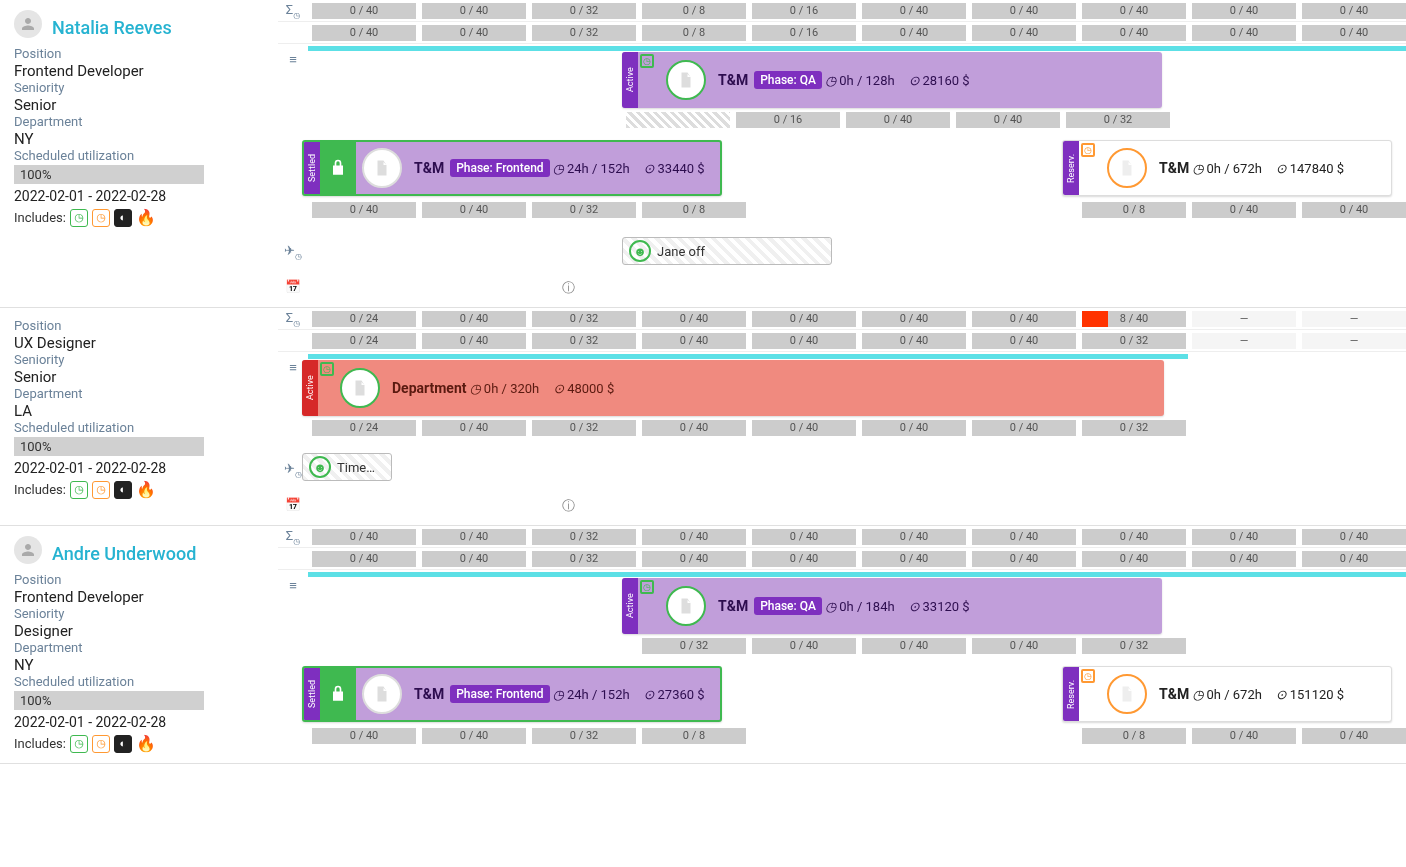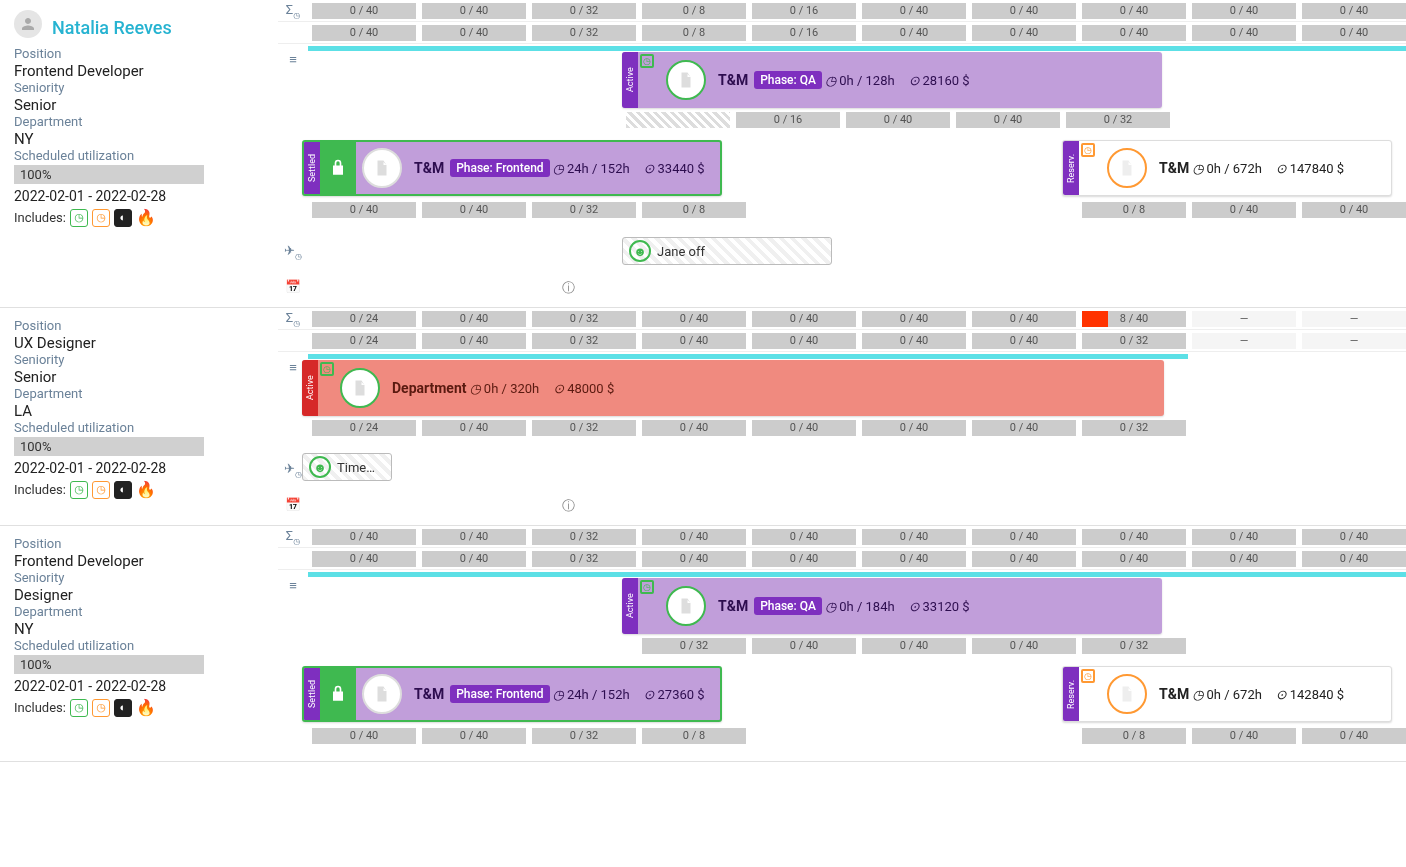--- a/index.html
+++ b/index.html
@@ -344,20 +344,28 @@
    <div class="track-ico">📅</div>
    <div class="track-body">
             <div class="info-ico" style="padding-top:8px">ⓘ</div>
           </div>
   </div>
  </div>
 </div>
 
 <div class="row">
  <div class="sidebar">
+  <div class="name-row">
+   <div class="avatar">
+            <svg viewBox="0 0 24 24">
+              <path d="M12 12c2.2 0 4-1.8 4-4s-1.8-4-4-4-4 1.8-4 4 1.8 4 4 4zm0 2c-2.7 0-8 1.3-8 4v2h16v-2c0-2.7-5.3-4-8-4z"></path>
+            </svg>
+          </div>
+   <span class="name">Andre Underwood</span>
+  </div>
   <div class="label">Position</div>
   <div class="val">Frontend Developer</div>
   <div class="label">Seniority</div>
   <div class="val">Designer</div>
   <div class="label">Department</div>
   <div class="val">NY</div>
   <div class="label">Scheduled utilization</div>
   <div class="util-bar">100%</div>
   <div class="val" style="font-size:14px;margin-top:4px">2022-02-01 - 2022-02-28</div>
   <div class="includes">
@@ -482,21 +490,21 @@
       <div class="bar-title">
                   <span>T&amp;M</span>
                 </div>
       <div class="bar-stats">
                   <span>
                     <i>◷</i>
                     <span>0h / 672h</span>
                   </span>
                   <span>
                     <i>⊙</i>
-                    <span>142840 $</span>
+                    <span>151120 $</span>
                   </span>
                 </div>
      </div>
     </div>
     <div style="position:absolute;top:156px;left:770px" class="cells">
      <div class="cell">0 / 8</div>
      <div class="cell">0 / 40</div>
      <div class="cell">0 / 40</div>
     </div>
     <div style="height:180px"></div>

